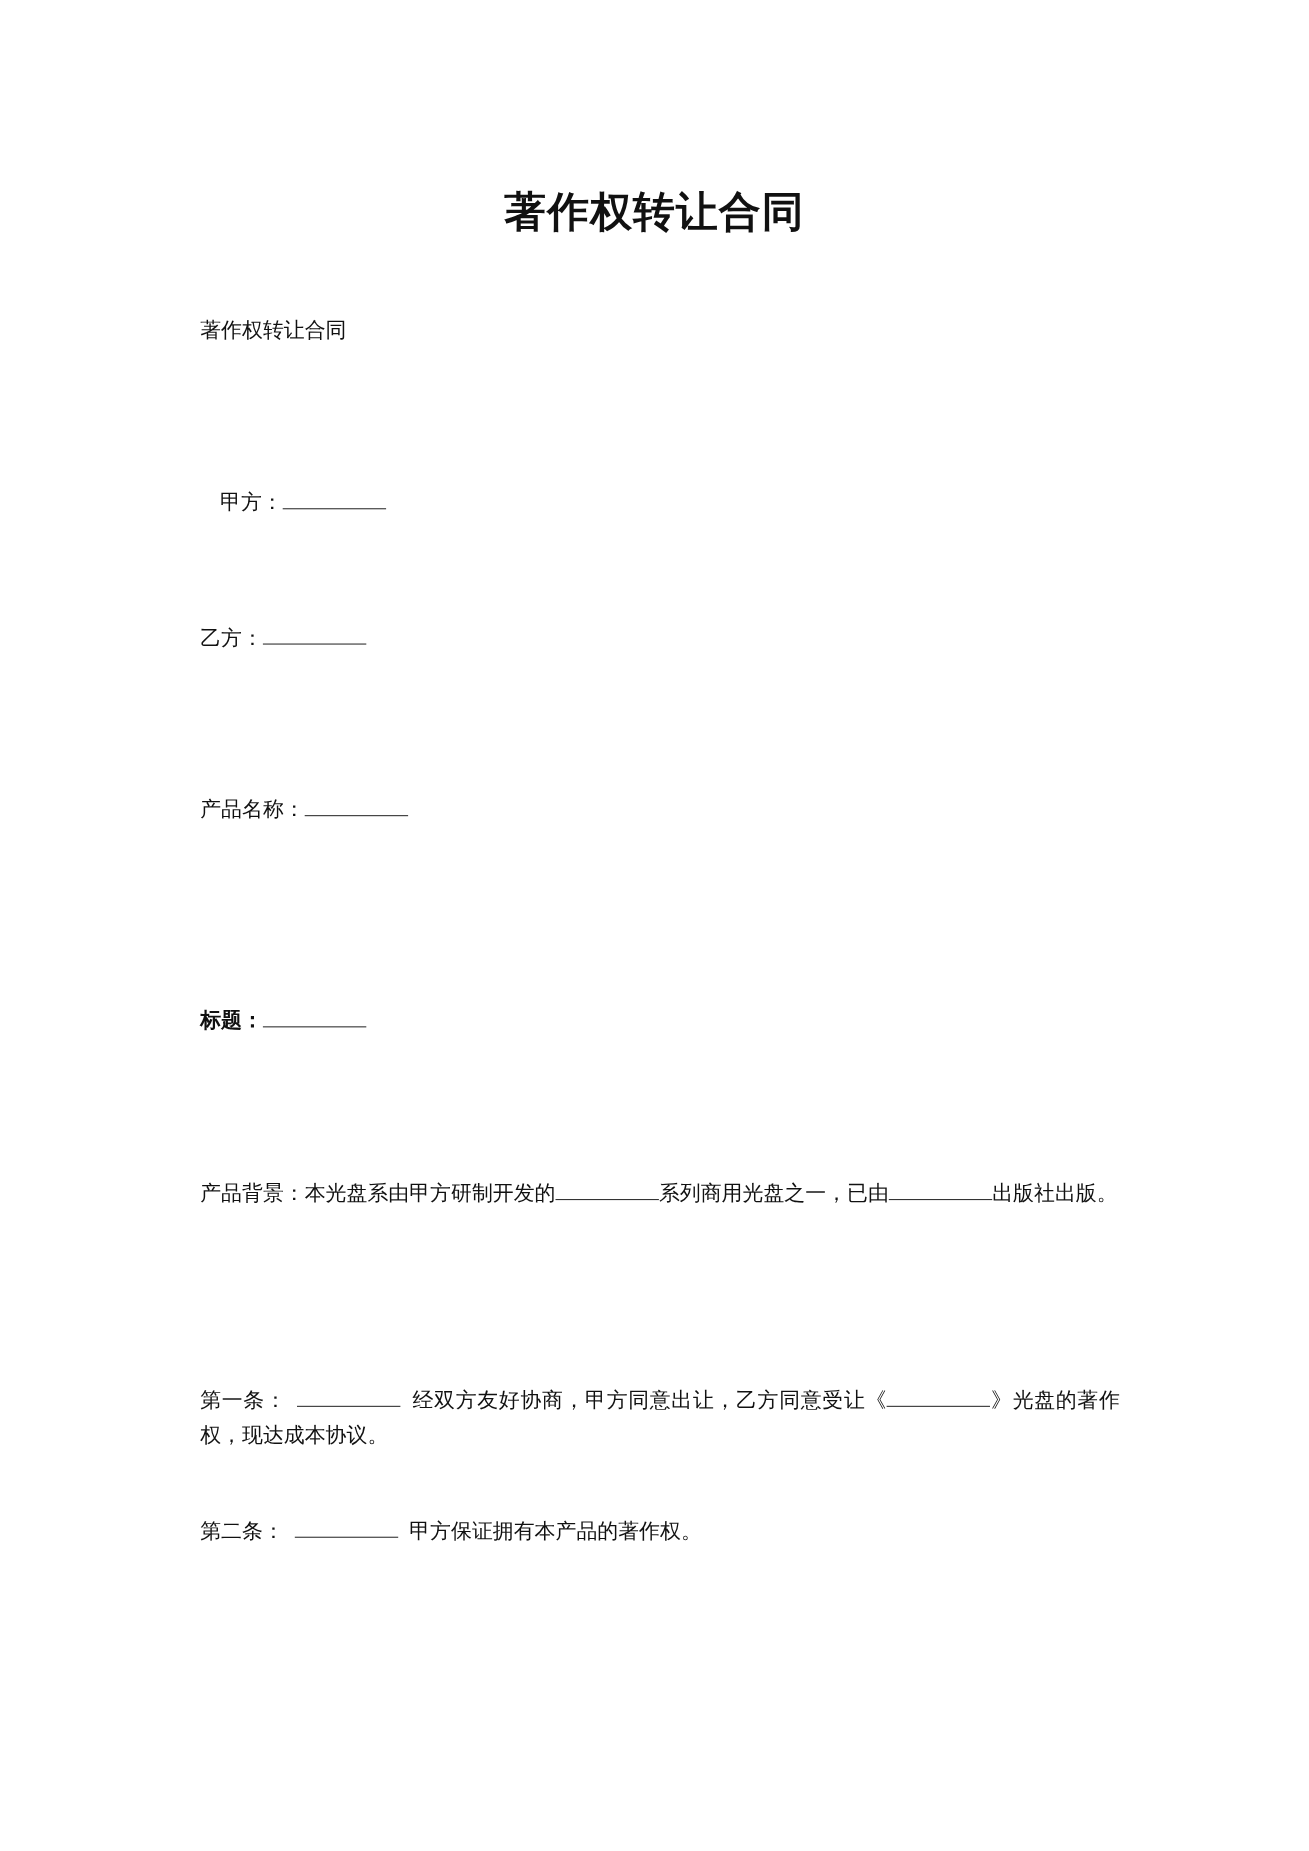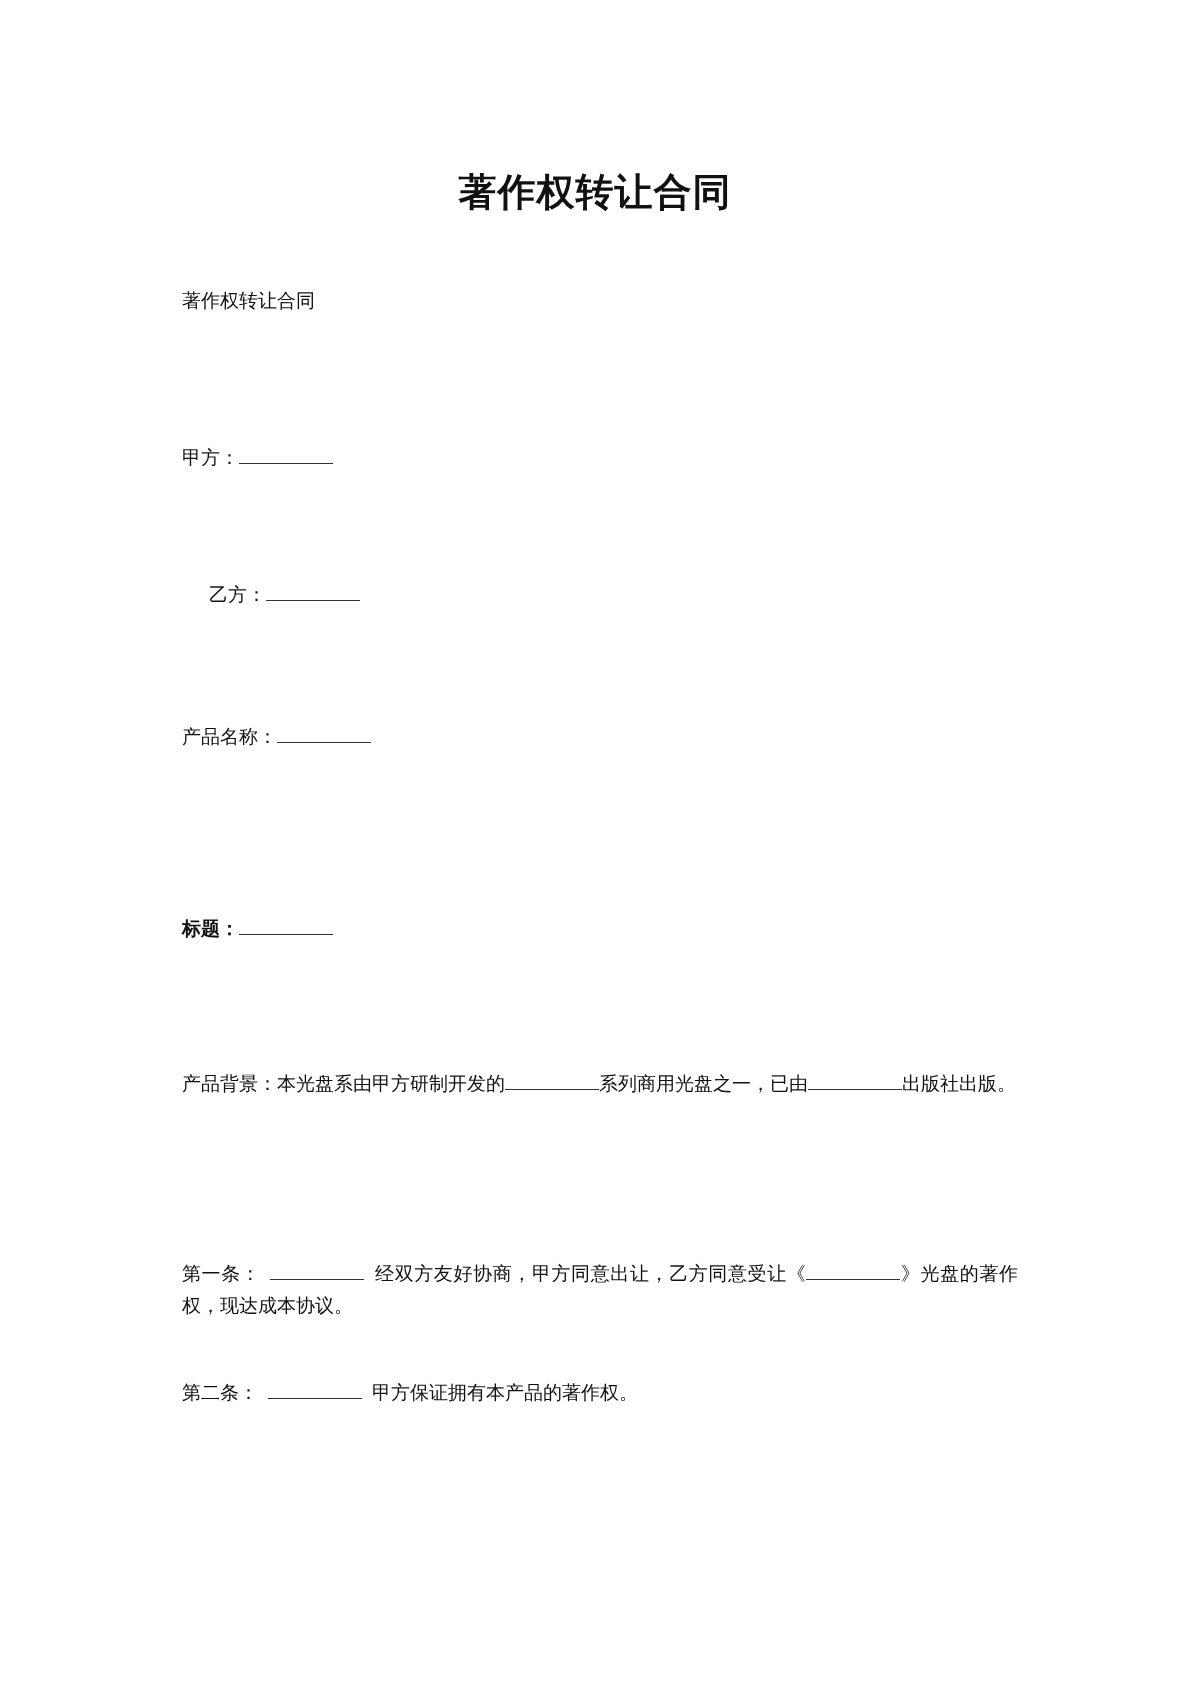--- a/index.html
+++ b/index.html
@@ -13,37 +13,37 @@
              vertical-align: baseline; }
     .blank.sp { margin: 0 10px; }
   </style>
 </head>
 <body>
 
 <div class="title">著作权转让合同</div>
 
 <div class="para" style="top:284px;">著作权转让合同</div>
 
-<div class="para" style="top:441px;">
+<div class="para" style="top:441px;margin-left:18px;">
   <span>甲方：</span><span class="blank"></span>
 </div>
 
-<div class="para" style="top:578px;margin-left:27px;">
+<div class="para" style="top:564px;">
   <span>乙方：</span><span class="blank"></span>
 </div>
 
 <div class="para" style="top:720px;">
   <span>产品名称：</span><span class="blank"></span>
 </div>
 
 <div class="para" style="top:912px;font-weight:bold;">
   <span>标题：</span><span class="blank"></span>
 </div>
 
-<div class="para" style="top:1069px;font-family:Liberation Mono, monospace;">
+<div class="para" style="top:1069px;">
   <span>产品背景：本光盘系由甲方研制开发的</span><span class="blank"></span><span>系列商用光盘之一，已由</span><span class="blank"></span><span>出版社出版。</span>
 </div>
 
 <div class="para" style="top:1257px;">
   <span>第一条：</span><span class="blank sp"></span><span>经双方友好协商，甲方同意出让，乙方同意受让《</span><span class="blank"></span><span>》光盘的著作权，现达成本协议。</span>
 </div>
 
 <div class="para" style="top:1376px;">
   <span>第二条：</span><span class="blank sp"></span><span>甲方保证拥有本产品的著作权。</span>
 </div>

